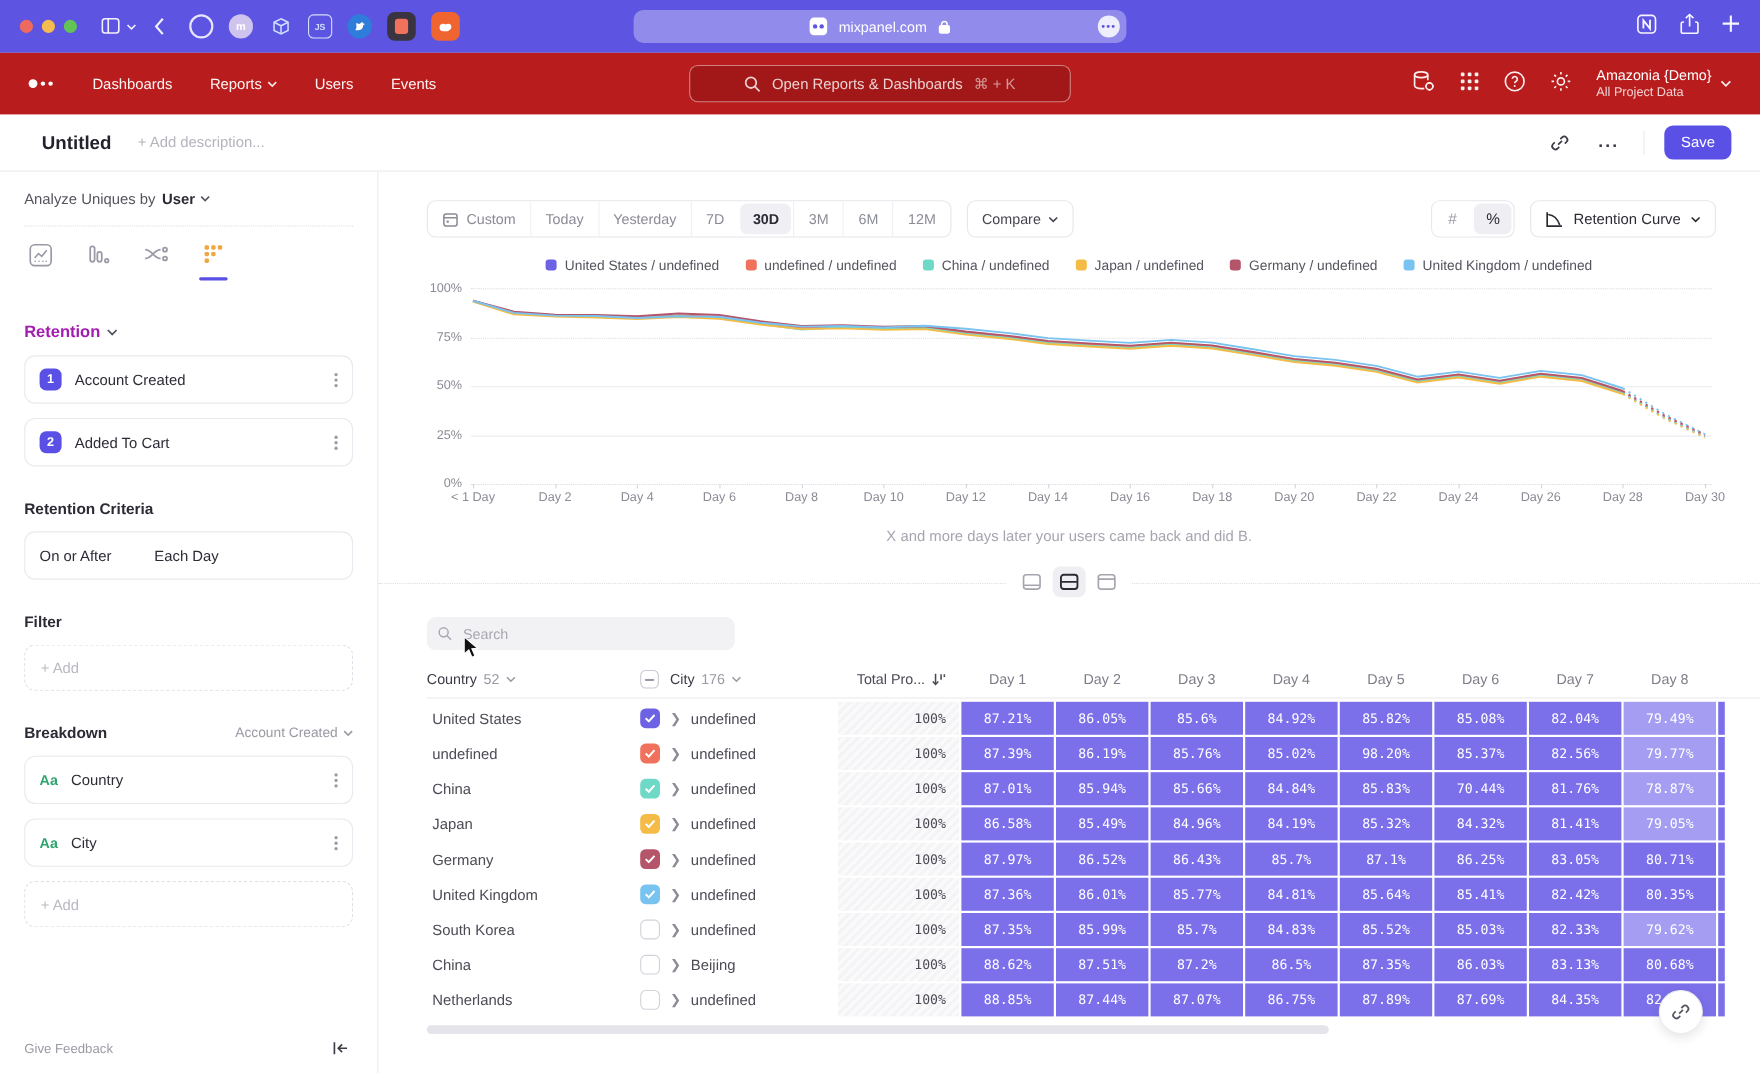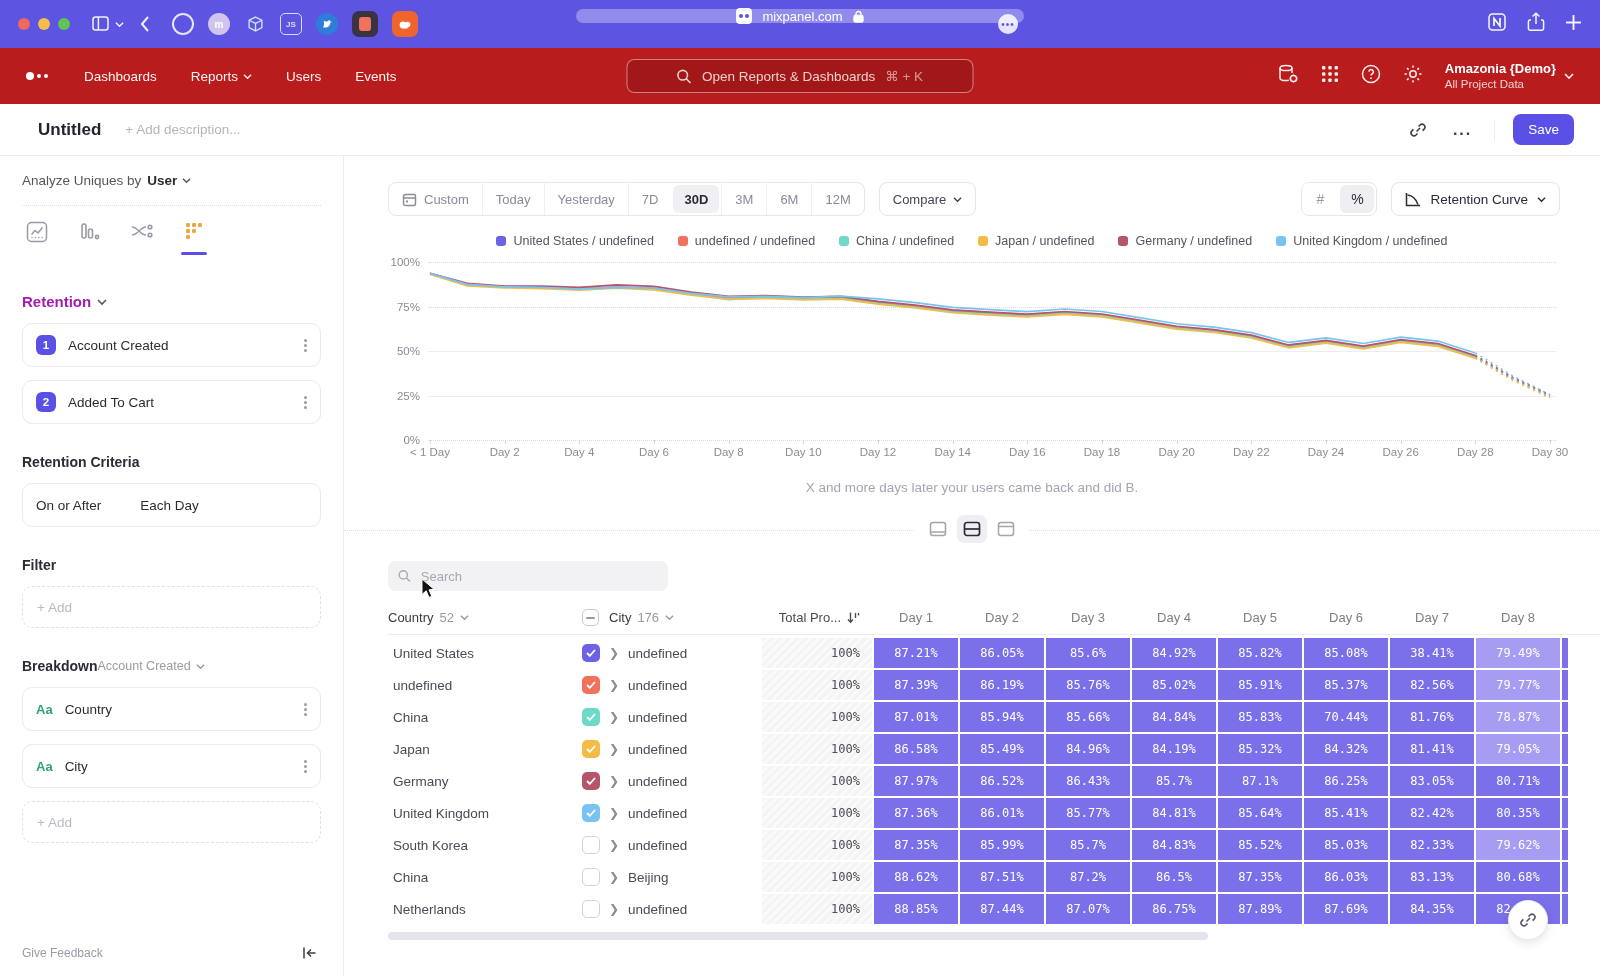--- a/index.html
+++ b/index.html
@@ -9,21 +9,21 @@
 
   
   .browser-bar{height:48px;background:#5d54e2;display:flex;align-items:center;padding:0 18px;position:relative;}
   .traffic{display:flex;gap:8px;margin-right:22px;}
   .tl{width:12px;height:12px;border-radius:50%;}
   .tl.red{background:#ee6a5f}.tl.yellow{background:#f5bd4f}.tl.green{background:#61c454}
   .chrome-ic{color:rgba(255,255,255,.92);display:flex;align-items:center;margin-right:16px;}
   .ext-row{display:flex;align-items:center;gap:14px;margin-left:6px;}
   .ext{width:22px;height:22px;border-radius:6px;display:flex;align-items:center;justify-content:center;
     font-size:10px;font-weight:bold;color:#fff;}
-  .addr-pill{position:absolute;left:50%;top:9px;transform:translateX(-50%);width:448px;height:14px;
+  .addr-pill{position:absolute;left:50%;top:9px;transform:translateX(-50%);width:448px;height:30px;
     background:rgba(255,255,255,.32);border-radius:9px;display:flex;align-items:center;justify-content:center;
     color:#fff;font-size:13px;gap:10px;}
   .addr-fav{width:16px;height:16px;border-radius:4px;background:#fff;display:flex;align-items:center;justify-content:center;gap:2px;}
   .addr-fav i{width:4px;height:4px;border-radius:50%;background:#5d54e2;display:block;}
   .addr-more{position:absolute;right:6px;top:5px;width:20px;height:20px;border-radius:50%;background:rgba(255,255,255,.85);
     color:#5d54e2;font-size:10px;display:flex;align-items:center;justify-content:center;letter-spacing:1px;}
   .chrome-right{margin-left:auto;display:flex;align-items:center;gap:20px;color:rgba(255,255,255,.95);}
 
   
   .nav-bar{height:56px;background:#b91c1c;display:flex;align-items:center;padding:0 26px;position:relative;}
@@ -32,21 +32,21 @@
   .logo-dots i:nth-child(1){width:8px;height:8px}.logo-dots i:nth-child(2){width:4px;height:4px}.logo-dots i:nth-child(3){width:4px;height:4px}
   .nav-links{display:flex;align-items:center;gap:34px;}
   .nav-link{color:rgba(255,255,255,.95);font-size:13.5px;display:flex;align-items:center;gap:5px;cursor:pointer;}
   .nav-search{position:absolute;left:50%;top:11px;transform:translateX(-50%);width:347px;height:34px;
     border:1px solid rgba(255,255,255,.45);background:rgba(0,0,0,.12);border-radius:8px;
     display:flex;align-items:center;justify-content:center;gap:10px;color:rgba(255,255,255,.8);font-size:13.5px;}
   .nav-search .shortcut{color:rgba(255,255,255,.55);}
   .nav-right{margin-left:auto;display:flex;align-items:center;gap:22px;color:rgba(255,255,255,.92);}
   .proj{display:flex;align-items:center;gap:8px;}
   .proj-txt{text-align:left;line-height:1.25;}
-  .proj-name{font-size:13px;font-weight:bold;color:#fff;}
+  .proj-name{font-size:13px;font-weight:normal;color:#fff;}
   .proj-scope{font-size:11.5px;color:rgba(255,255,255,.8);}
 
   
   .page-header{height:52px;border-bottom:1px solid #ececf1;display:flex;align-items:center;padding:0 26px 0 38px;}
   .title{font-size:17px;font-weight:600;color:#23232e;}
   .desc{font-size:13.5px;color:#b4b4bd;margin-left:24px;}
   .ph-right{margin-left:auto;display:flex;align-items:center;gap:18px;}
   .icon-btn{background:none;border:none;padding:4px;color:#3c3c46;display:flex;align-items:center;cursor:pointer;}
   .vdiv{width:1px;height:22px;background:#ececf1;}
   .save-btn{background:#5a50e6;color:#fff;border:none;border-radius:8px;font-size:13.5px;font-family:inherit;
@@ -74,21 +74,21 @@
     display:flex;align-items:center;justify-content:center;}
   .card-label{font-size:13.5px;color:#2b2b35;font-weight:500;margin-left:12px;}
   .kebab{margin-left:auto;color:#9a9aa6;font-size:13px;letter-spacing:0;line-height:5px;cursor:pointer;
     display:flex;flex-direction:column;gap:2px;align-items:center;}
   .kebab i{width:3px;height:3px;border-radius:50%;background:#9a9aa6;display:block;}
   .sub-h{font-size:14px;font-weight:600;color:#2b2b35;margin-top:30px;}
   .crit-card{gap:39px;}
   .crit-card span{font-size:13.5px;color:#2b2b35;}
   .add-box{border:1px dashed #e0e0e8;border-radius:10px;height:42px;display:flex;align-items:center;
     padding:0 14px;margin-top:13px;color:#b9b9c3;font-size:13.5px;cursor:pointer;}
-  .bd-row{display:flex;align-items:center;margin-top:30px;}
+  .bd-row{display:flex;align-items:center;justify-content:space-between;margin-top:30px;}
   .bd-right{font-size:12.5px;color:#9a9aa4;display:flex;align-items:center;gap:5px;cursor:pointer;}
   .aa{color:#2fa56f;font-weight:600;font-size:13px;}
   .sidebar-foot{position:absolute;left:22px;right:26px;bottom:16px;display:flex;align-items:center;justify-content:space-between;}
   .feedback{font-size:12px;color:#9a9aa4;cursor:pointer;}
   .collapse{color:#3c3c46;cursor:pointer;display:flex;}
 
   
   .toolbar{display:flex;align-items:center;padding:26px 40px 0 44px;}
   .seg{display:flex;border:1px solid #e6e6ec;border-radius:8px;overflow:hidden;height:34px;background:#fff;}
   .range-btn{border:none;background:none;font-family:inherit;font-size:13px;color:#8b8b96;padding:0 13px;
@@ -683,41 +683,41 @@
                 <span class="chev-r">❯</span>
                 <span>undefined</span>
               </div>
               <div class="cell-total">100%</div>
               <div class="cell-day">87.21%</div>
               <div class="cell-day">86.05%</div>
               <div class="cell-day">85.6%</div>
               <div class="cell-day">84.92%</div>
               <div class="cell-day">85.82%</div>
               <div class="cell-day">85.08%</div>
-              <div class="cell-day">38.41%</div>
+              <div class="cell-day">82.04%</div>
               <div class="cell-day light">79.49%</div>
               <div class="cell-sliver"></div>
             </div>
             <div class="tbl-grid row">
               <div class="cell-name">undefined</div>
               <div class="cell-city">
                 <span class="cb" style="background: rgb(240, 113, 92);">
                   <svg width="10" height="8" viewBox="0 0 10 8" fill="none" stroke="#fff" stroke-width="1.8">
                     <polyline points="1,4 3.8,6.8 9,1"></polyline>
                   </svg>
                 </span>
                 <span class="chev-r">❯</span>
                 <span>undefined</span>
               </div>
               <div class="cell-total">100%</div>
               <div class="cell-day">87.39%</div>
               <div class="cell-day">86.19%</div>
               <div class="cell-day">85.76%</div>
               <div class="cell-day">85.02%</div>
-              <div class="cell-day">85.91%</div>
+              <div class="cell-day">98.20%</div>
               <div class="cell-day">85.37%</div>
               <div class="cell-day">82.56%</div>
               <div class="cell-day light">79.77%</div>
               <div class="cell-sliver"></div>
             </div>
             <div class="tbl-grid row">
               <div class="cell-name">China</div>
               <div class="cell-city">
                 <span class="cb" style="background: rgb(111, 217, 200);">
                   <svg width="10" height="8" viewBox="0 0 10 8" fill="none" stroke="#fff" stroke-width="1.8">

